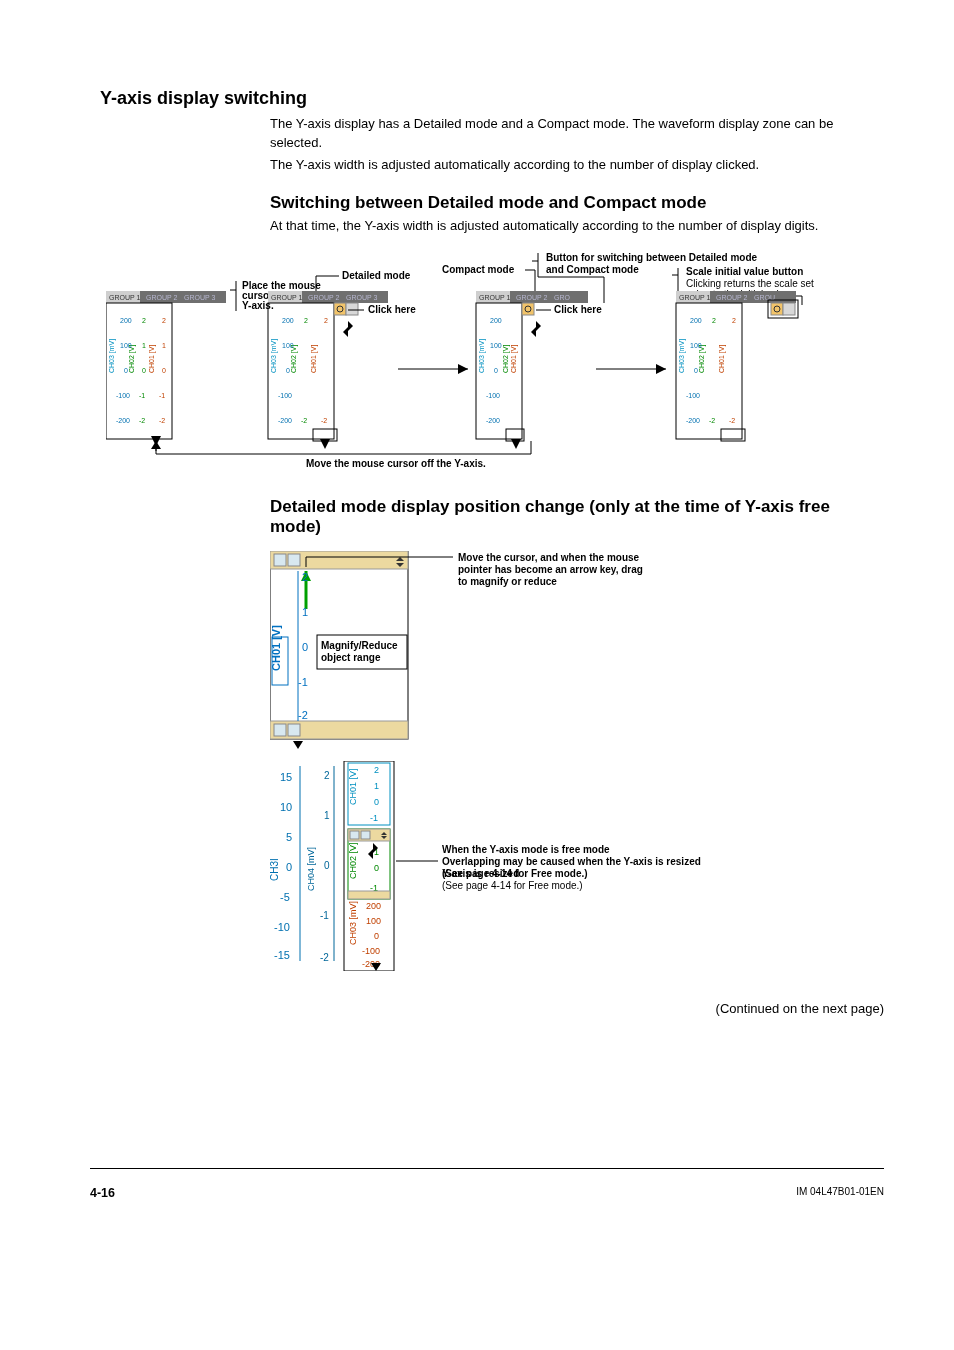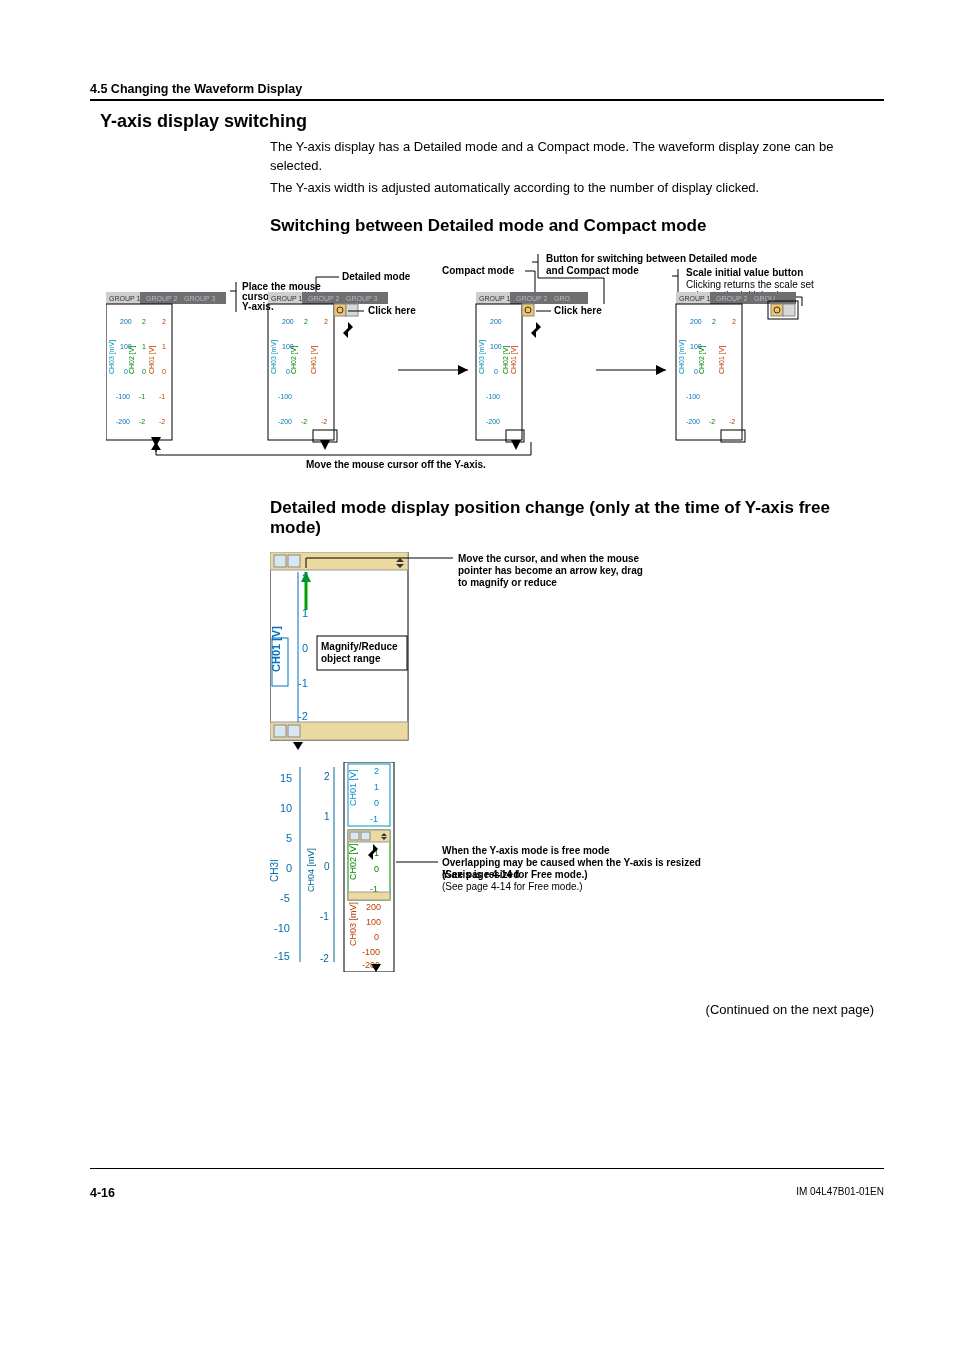--- a/index.html
+++ b/index.html
@@ -57,41 +57,40 @@
     display: flex;
     justify-content: space-between;
     font-size: 11px;
   }
   .footer .pg  { font-weight: bold; font-size: 12.5px; }
   .footer .doc { font-weight: normal; font-size: 10px; }
   .continued {
     font-size: 13px;
     text-align: right;
     margin-top: 30px;
-    margin-right: 10px;
   }
   
   .lab     { font: 10px Arial; font-weight: bold; }
   .labn    { font: 10px Arial; }
   .labtiny { font: 7px Arial; }
 </style>
 </head>
 <body>
 
 <div class="page">
 
-  <div class="section-num">4.5  Changing the Waveform Display</div>
 
   <div class="h2">Y-axis display switching</div>
 
   <div class="indent">
     <p class="body-text">The Y-axis display has a Detailed mode and a Compact mode. The waveform display zone can be selected.</p>
     <p class="body-text">The Y-axis width is adjusted automatically according to the number of display clicked.</p>
 
     <div class="h4">Switching between Detailed mode and Compact mode</div>
+    <p class="body-text">At that time, the Y-axis width is adjusted automatically according to the number of display digits.</p>
   </div>
 
   <div class="figure-block">
     <svg width="780" height="230" viewBox="0 0 780 230">
 
       <text x="440" y="12" class="lab" text-anchor="start">
         <tspan x="440" dy="0">Button for switching between Detailed mode</tspan>
         <tspan x="440" dy="12">and Compact mode</tspan>
       </text>
       <line x1="432" y1="4" x2="432" y2="28" stroke="#000"></line>

